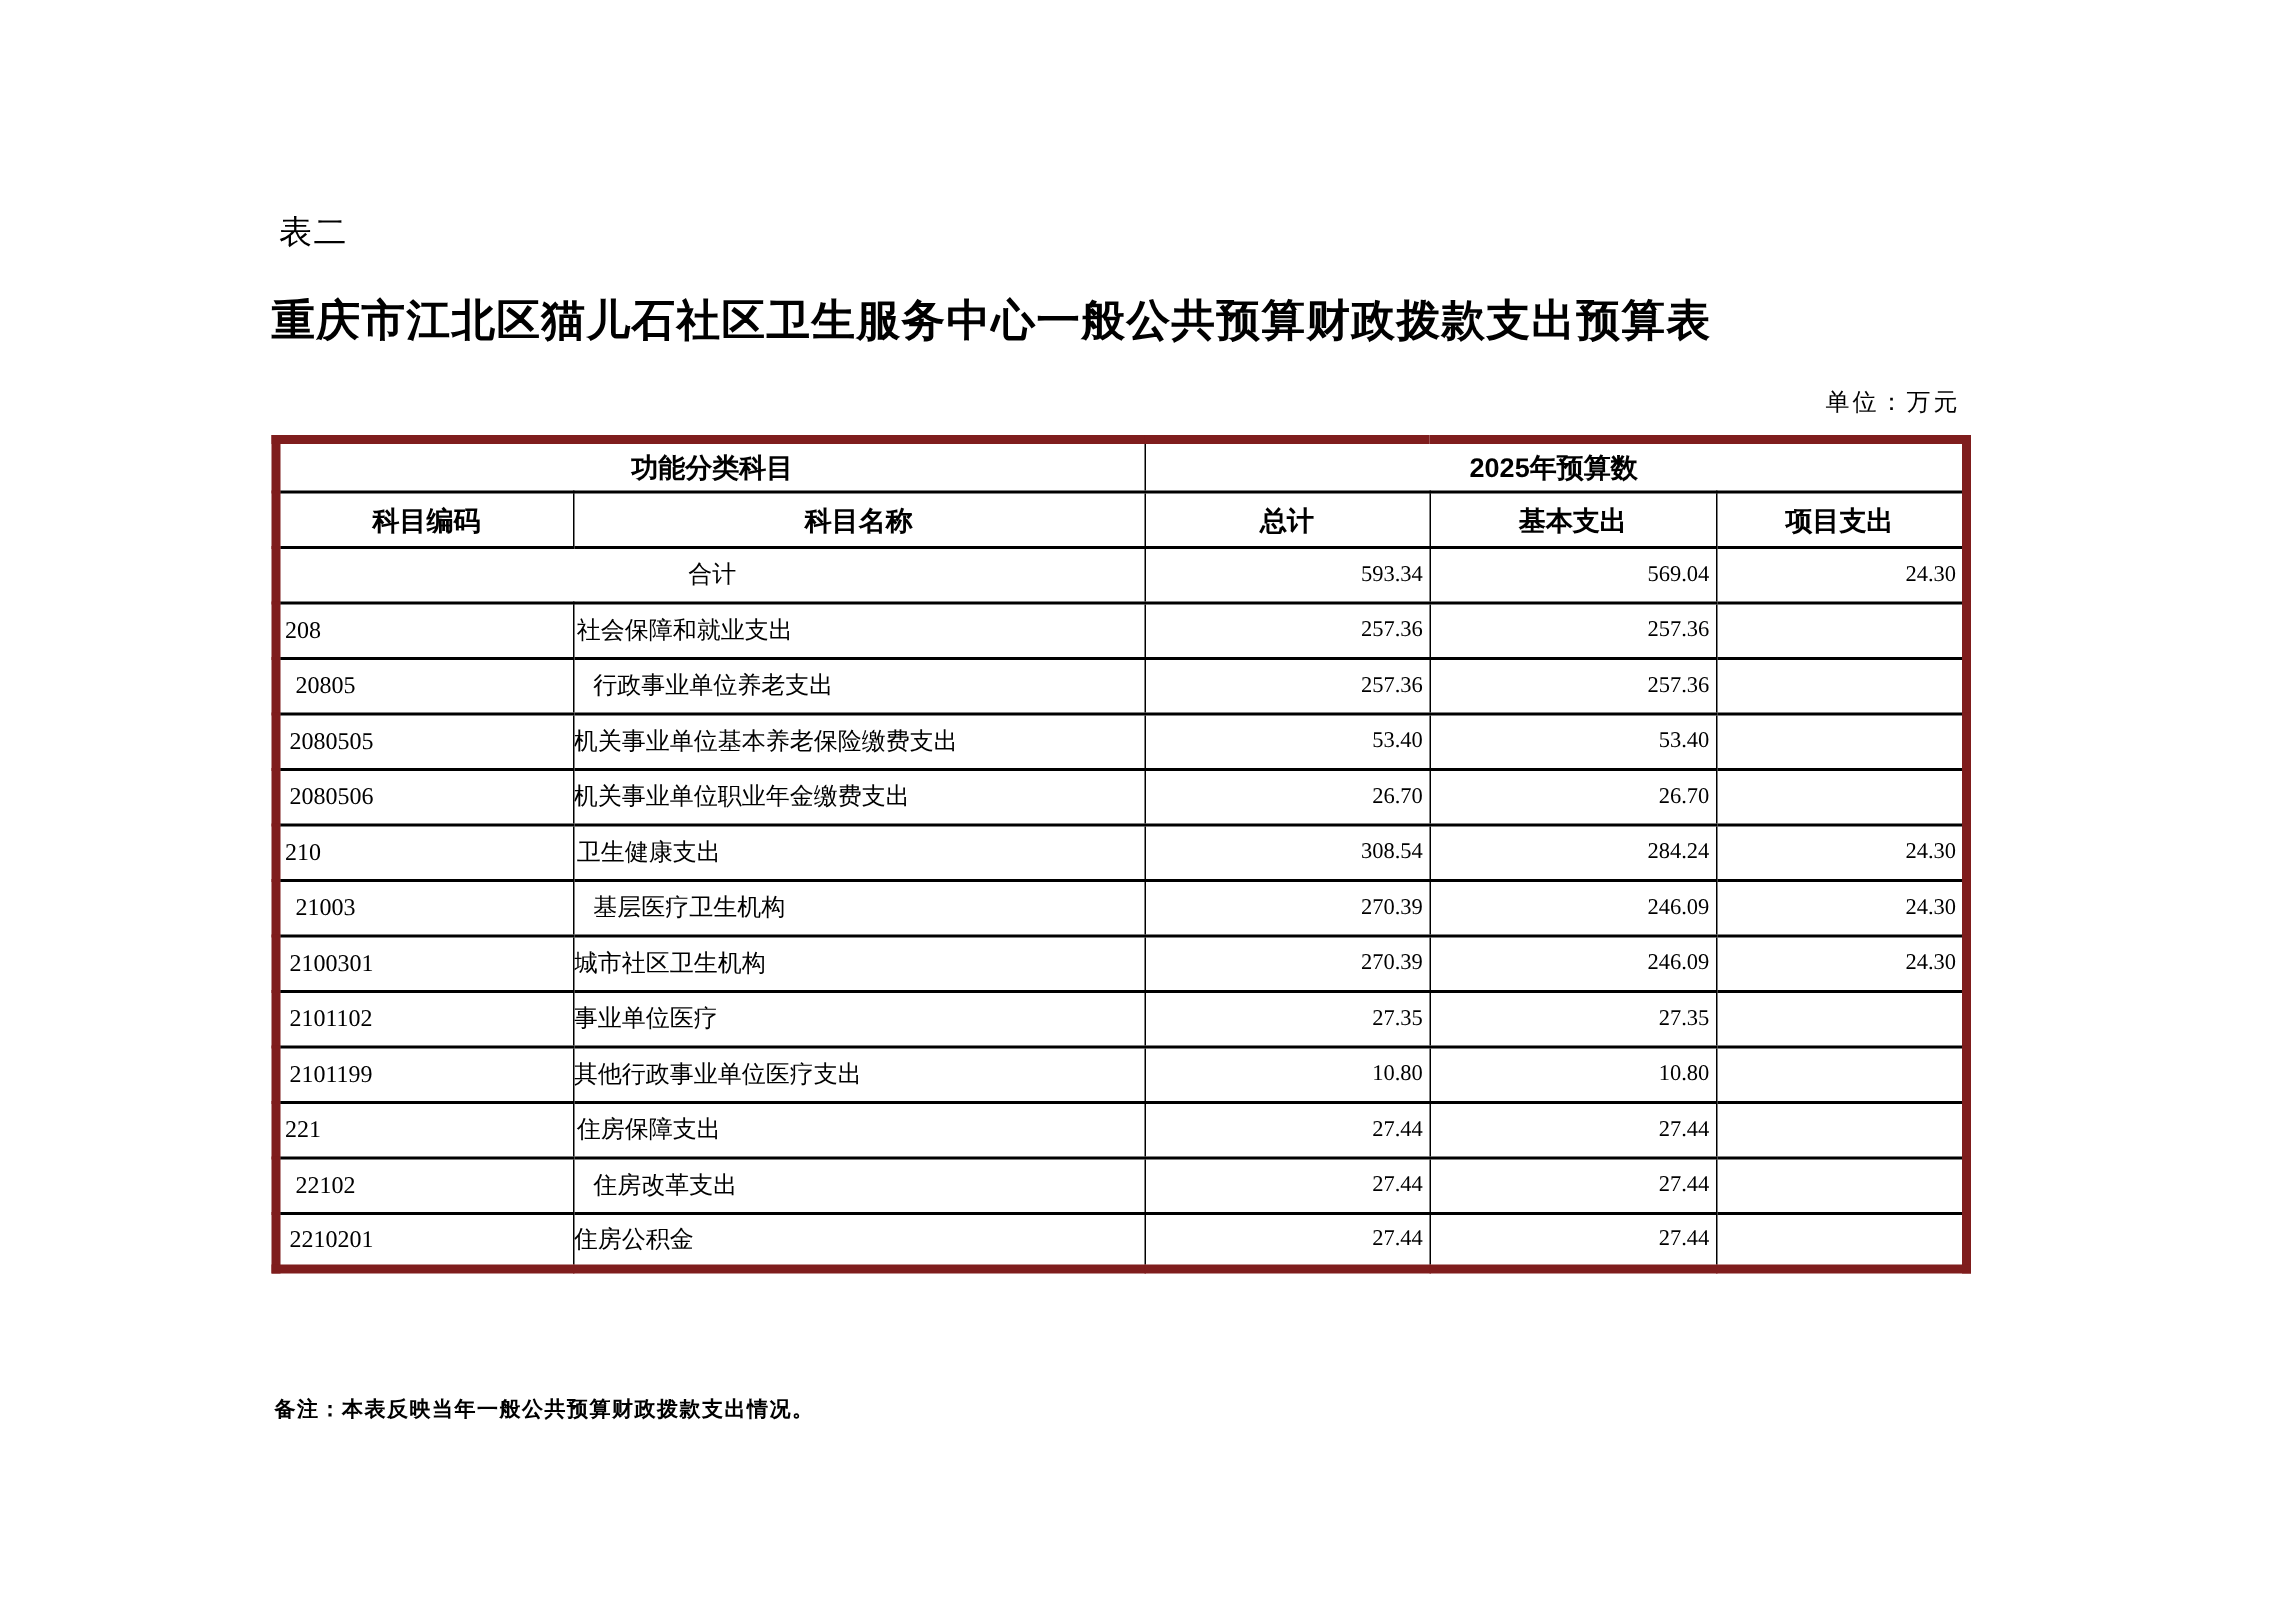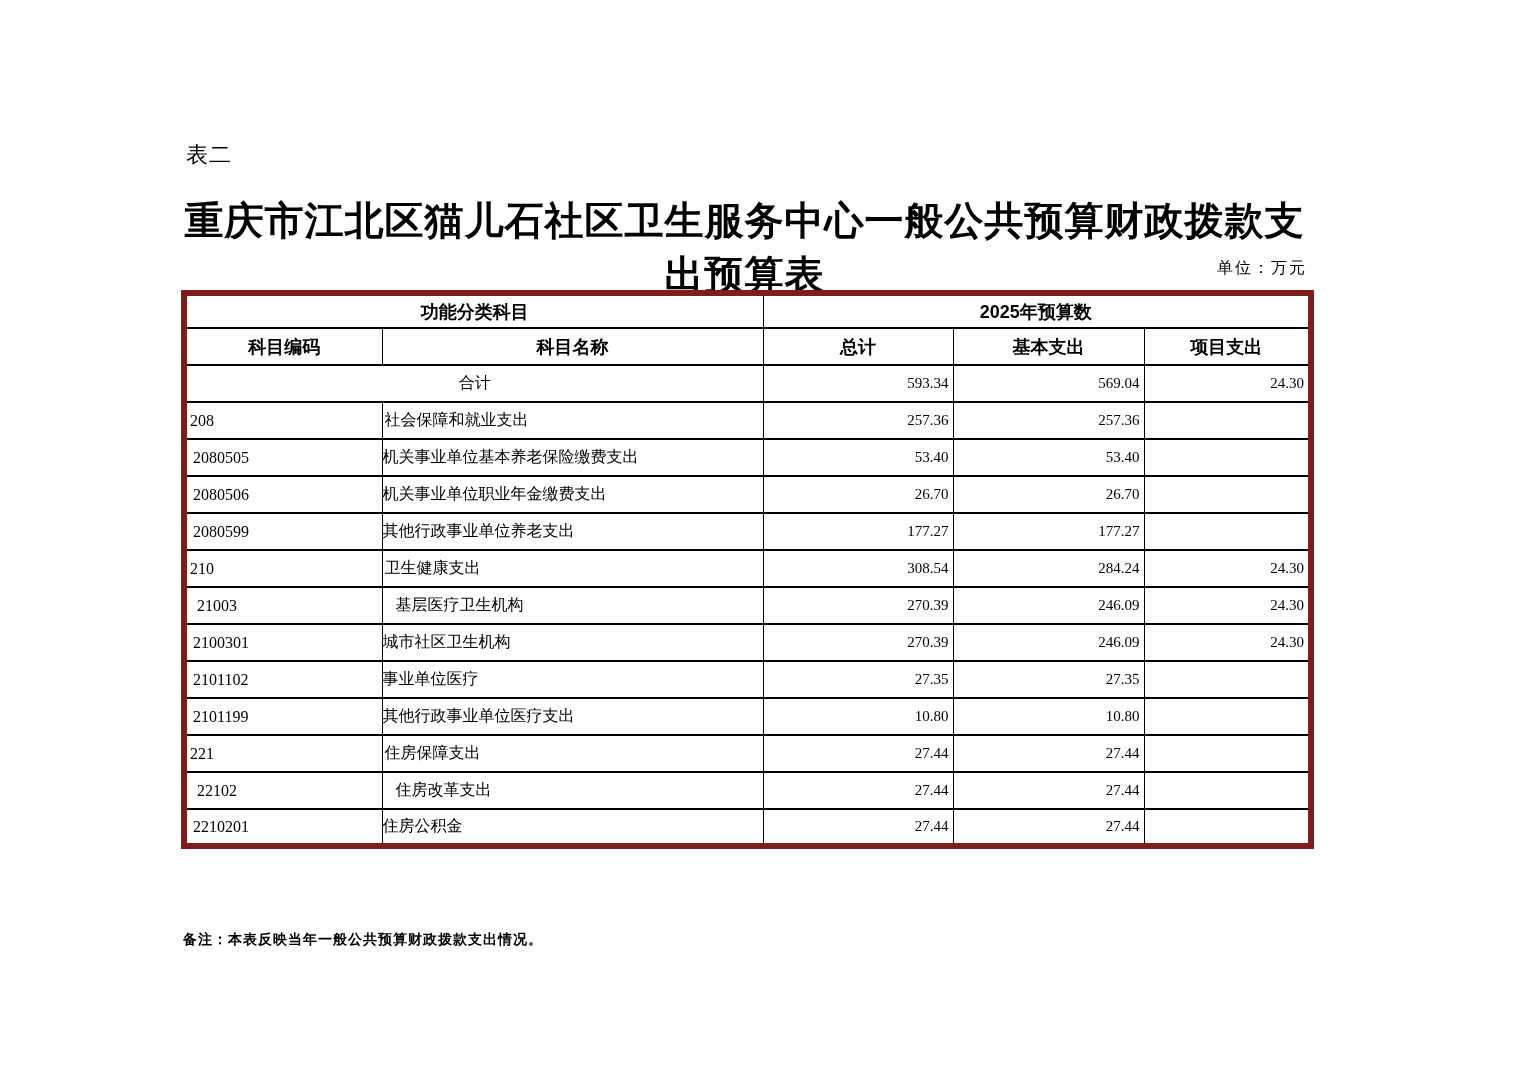--- a/index.html
+++ b/index.html
@@ -11,23 +11,23 @@
     font-family:"Liberation Serif","DejaVu Serif",serif;
     color:#000;
     overflow:hidden;
   }
   .table-label {
     position:absolute; left:186px; top:140px;
     font-size:22px; letter-spacing:1px;
   }
   .doc-title {
     position:absolute; left:181px; top:194px; width:1127px;
-    text-align:center;
+    text-align:left;
     font-family:Liberation Mono, monospace;
-    font-weight:bold; font-size:39px; letter-spacing:1px;
+    font-weight:bold; font-size:29px; letter-spacing:1px;
   }
   .unit-note {
     position:absolute; left:181px; top:258px; width:1126px;
     text-align:right; font-size:16px; letter-spacing:2px;
   }
   table.budget {
     position:absolute; left:181px; top:290px;
     width:1127px;
     border-collapse:collapse;
     table-layout:fixed;
@@ -105,39 +105,39 @@
         <td class="c-num">569.04</td>
         <td class="c-num">24.30</td>
       </tr>
     <tr class="lvl0">
     <td class="c-code">208</td>
     <td class="c-name">社会保障和就业支出</td>
     <td class="c-num">257.36</td>
     <td class="c-num">257.36</td>
     <td class="c-num"></td>
   </tr>
+        <tr class="lvl1">
+    <td class="c-code">20805</td>
+    <td class="c-name">行政事业单位养老支出</td>
+    <td class="c-num">257.36</td>
+    <td class="c-num">257.36</td>
+    <td class="c-num"></td>
+  </tr>
         <tr class="lvl2">
     <td class="c-code">2080505</td>
     <td class="c-name">机关事业单位基本养老保险缴费支出</td>
     <td class="c-num">53.40</td>
     <td class="c-num">53.40</td>
     <td class="c-num"></td>
   </tr>
         <tr class="lvl2">
     <td class="c-code">2080506</td>
     <td class="c-name">机关事业单位职业年金缴费支出</td>
     <td class="c-num">26.70</td>
     <td class="c-num">26.70</td>
-    <td class="c-num"></td>
-  </tr>
-        <tr class="lvl2">
-    <td class="c-code">2080599</td>
-    <td class="c-name">其他行政事业单位养老支出</td>
-    <td class="c-num">177.27</td>
-    <td class="c-num">177.27</td>
     <td class="c-num"></td>
   </tr>
         <tr class="lvl0">
     <td class="c-code">210</td>
     <td class="c-name">卫生健康支出</td>
     <td class="c-num">308.54</td>
     <td class="c-num">284.24</td>
     <td class="c-num">24.30</td>
   </tr>
         <tr class="lvl1">

